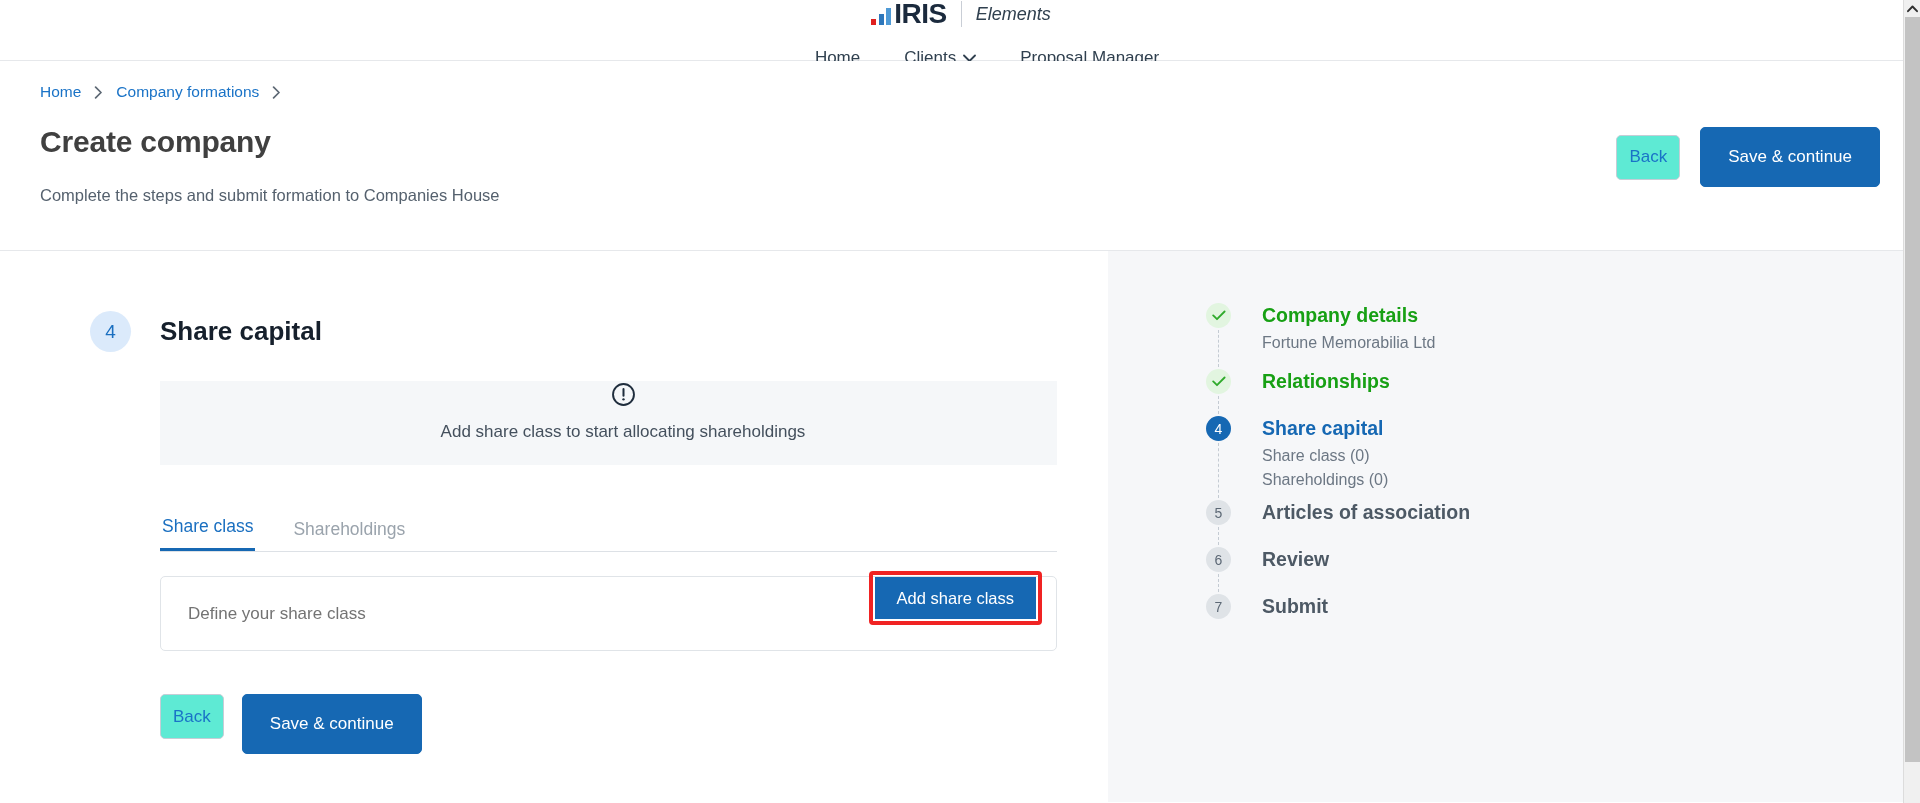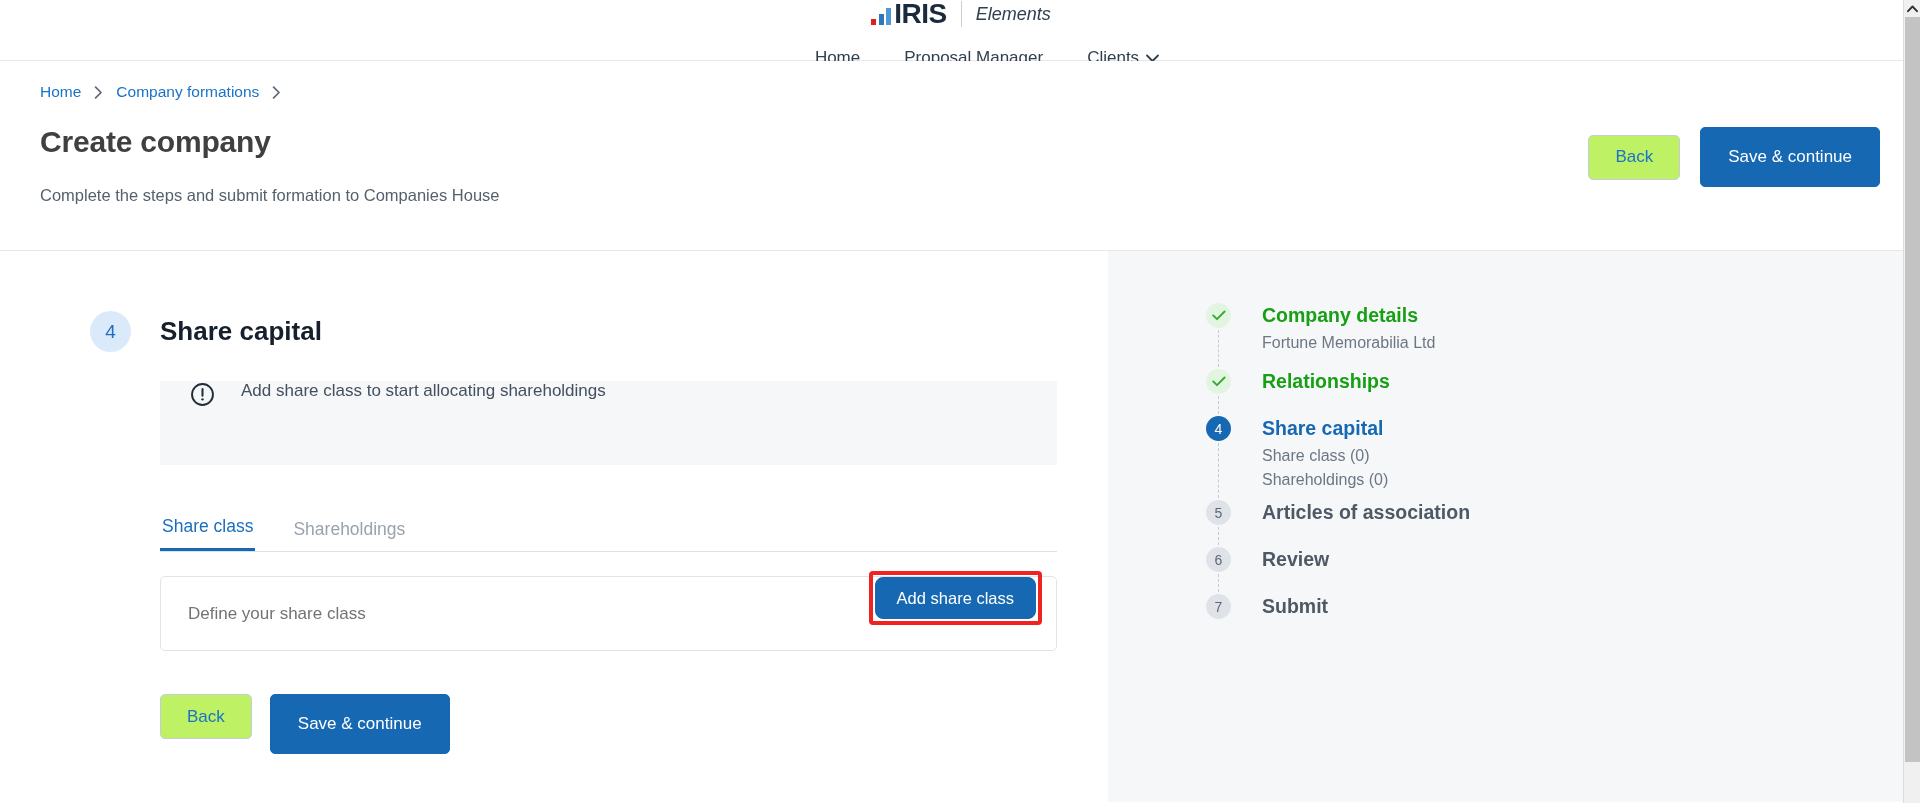--- a/index.html
+++ b/index.html
@@ -87,22 +87,22 @@
     display: flex; align-items: center; gap: 20px;
   }
 
   .btn {
     font-family: "Liberation Sans", sans-serif;
     font-size: 17px; border-radius: 5px; cursor: pointer;
     display: inline-flex; align-items: center; justify-content: center;
     border: 1px solid transparent; white-space: nowrap;
   }
   .btn-outline {
-    background: #bef264; color: #1a73c7; border-color: #c5cdd6;
-    padding: 0 26px; height: 45px;
+    background: #5eead4; color: #1a73c7; border-color: #c5cdd6;
+    padding: 0 12px; height: 45px;
   }
   .btn-primary {
     background: #1668b3; color: #fff; border-color: #1668b3;
     padding: 0 27px; height: 60px;
   }
 
   
   .body-split {
     display: flex; width: 1920px; height: 552px;
     border-top: 1px solid #e6e8eb;
@@ -123,21 +123,21 @@
     background: #dbeafb; color: #1a6fc0;
     display: flex; align-items: center; justify-content: center;
     font-size: 19px; font-weight: 400;
   }
   .step-title { font-size: 26px; font-weight: 700; color: #16202c; }
 
   .panel { margin-left: 160px; width: 897px; }
 
   .alert {
     margin-top: 29px; height: 84px; background: #f5f7f9;
-    display: flex; align-items: flex-start; padding-left: 29px; gap: 25px;
+    display: flex; align-items: center; padding-left: 29px; gap: 10px; flex-direction: column;
   }
   .alert-text { font-size: 17px; color: #44505d; }
 
   .tabs {
     margin-top: 44px; display: flex; align-items: flex-end;
     border-bottom: 1px solid #dde1e6; height: 43px;
   }
   .tab {
     font-size: 17.5px; padding: 0 2px 11px 2px; cursor: pointer;
     color: #9aa3ac; margin-right: 36px;
@@ -150,21 +150,21 @@
     padding: 0 24px 0 27px; position: relative;
   }
   .sc-label { font-size: 17px; color: #737373; }
   .highlight-box {
     position: absolute; right: 14px; top: -6px;
     border: 4px solid #f02323; border-radius: 4px;
     padding: 2px; background: transparent;
   }
   .btn-add {
     background: #1668b3; color: #fff; border: 1px solid #1668b3;
-    height: 42px; padding: 0 21px; font-size: 16.5px; border-radius: 8px;
+    height: 42px; padding: 0 21px; font-size: 16.5px; border-radius: 0;
   }
 
   .bottom-actions { margin-top: 43px; display: flex; gap: 18px; }
 
   
   .stepper { margin-left: 96px; position: relative; }
   .srow { display: flex; gap: 29px; position: relative; }
   .sdotcol { width: 29px; display: flex; flex-direction: column; align-items: center; position: relative; }
   .sdot {
     width: 25px; height: 25px; border-radius: 50%;
@@ -213,29 +213,29 @@
     <span class="logo-iris">IRIS</span>
     <span class="logo-div"></span>
     <span class="logo-elements">Elements</span>
   </div>
 
   <nav class="nav-links">
     <div class="nav-link">
       <span>Home</span>
     </div>
     <div class="nav-link">
-      <span>Proposal Manager</span>
-    </div>
-    <div class="nav-link">
       <span>Clients</span>
       <span class="chev">
         <svg width="13" height="9" viewBox="0 0 13 9">
             <path d="M1 1.5 L6.5 7 L12 1.5" fill="none" stroke="#30404f" stroke-width="1.8" stroke-linecap="round" stroke-linejoin="round"></path>
           </svg>
       </span>
+    </div>
+    <div class="nav-link">
+      <span>Proposal Manager</span>
     </div>
   </nav>
 
   <div class="nav-right">
 
     <div class="nicon">
       <svg width="24" height="24" viewBox="0 0 24 24">
           <circle cx="10.5" cy="10.5" r="7" fill="none" stroke="#5a6672" stroke-width="1.9"></circle>
           <line x1="15.6" y1="15.6" x2="21" y2="21" stroke="#5a6672" stroke-width="1.9" stroke-linecap="round"></line>
         </svg>

